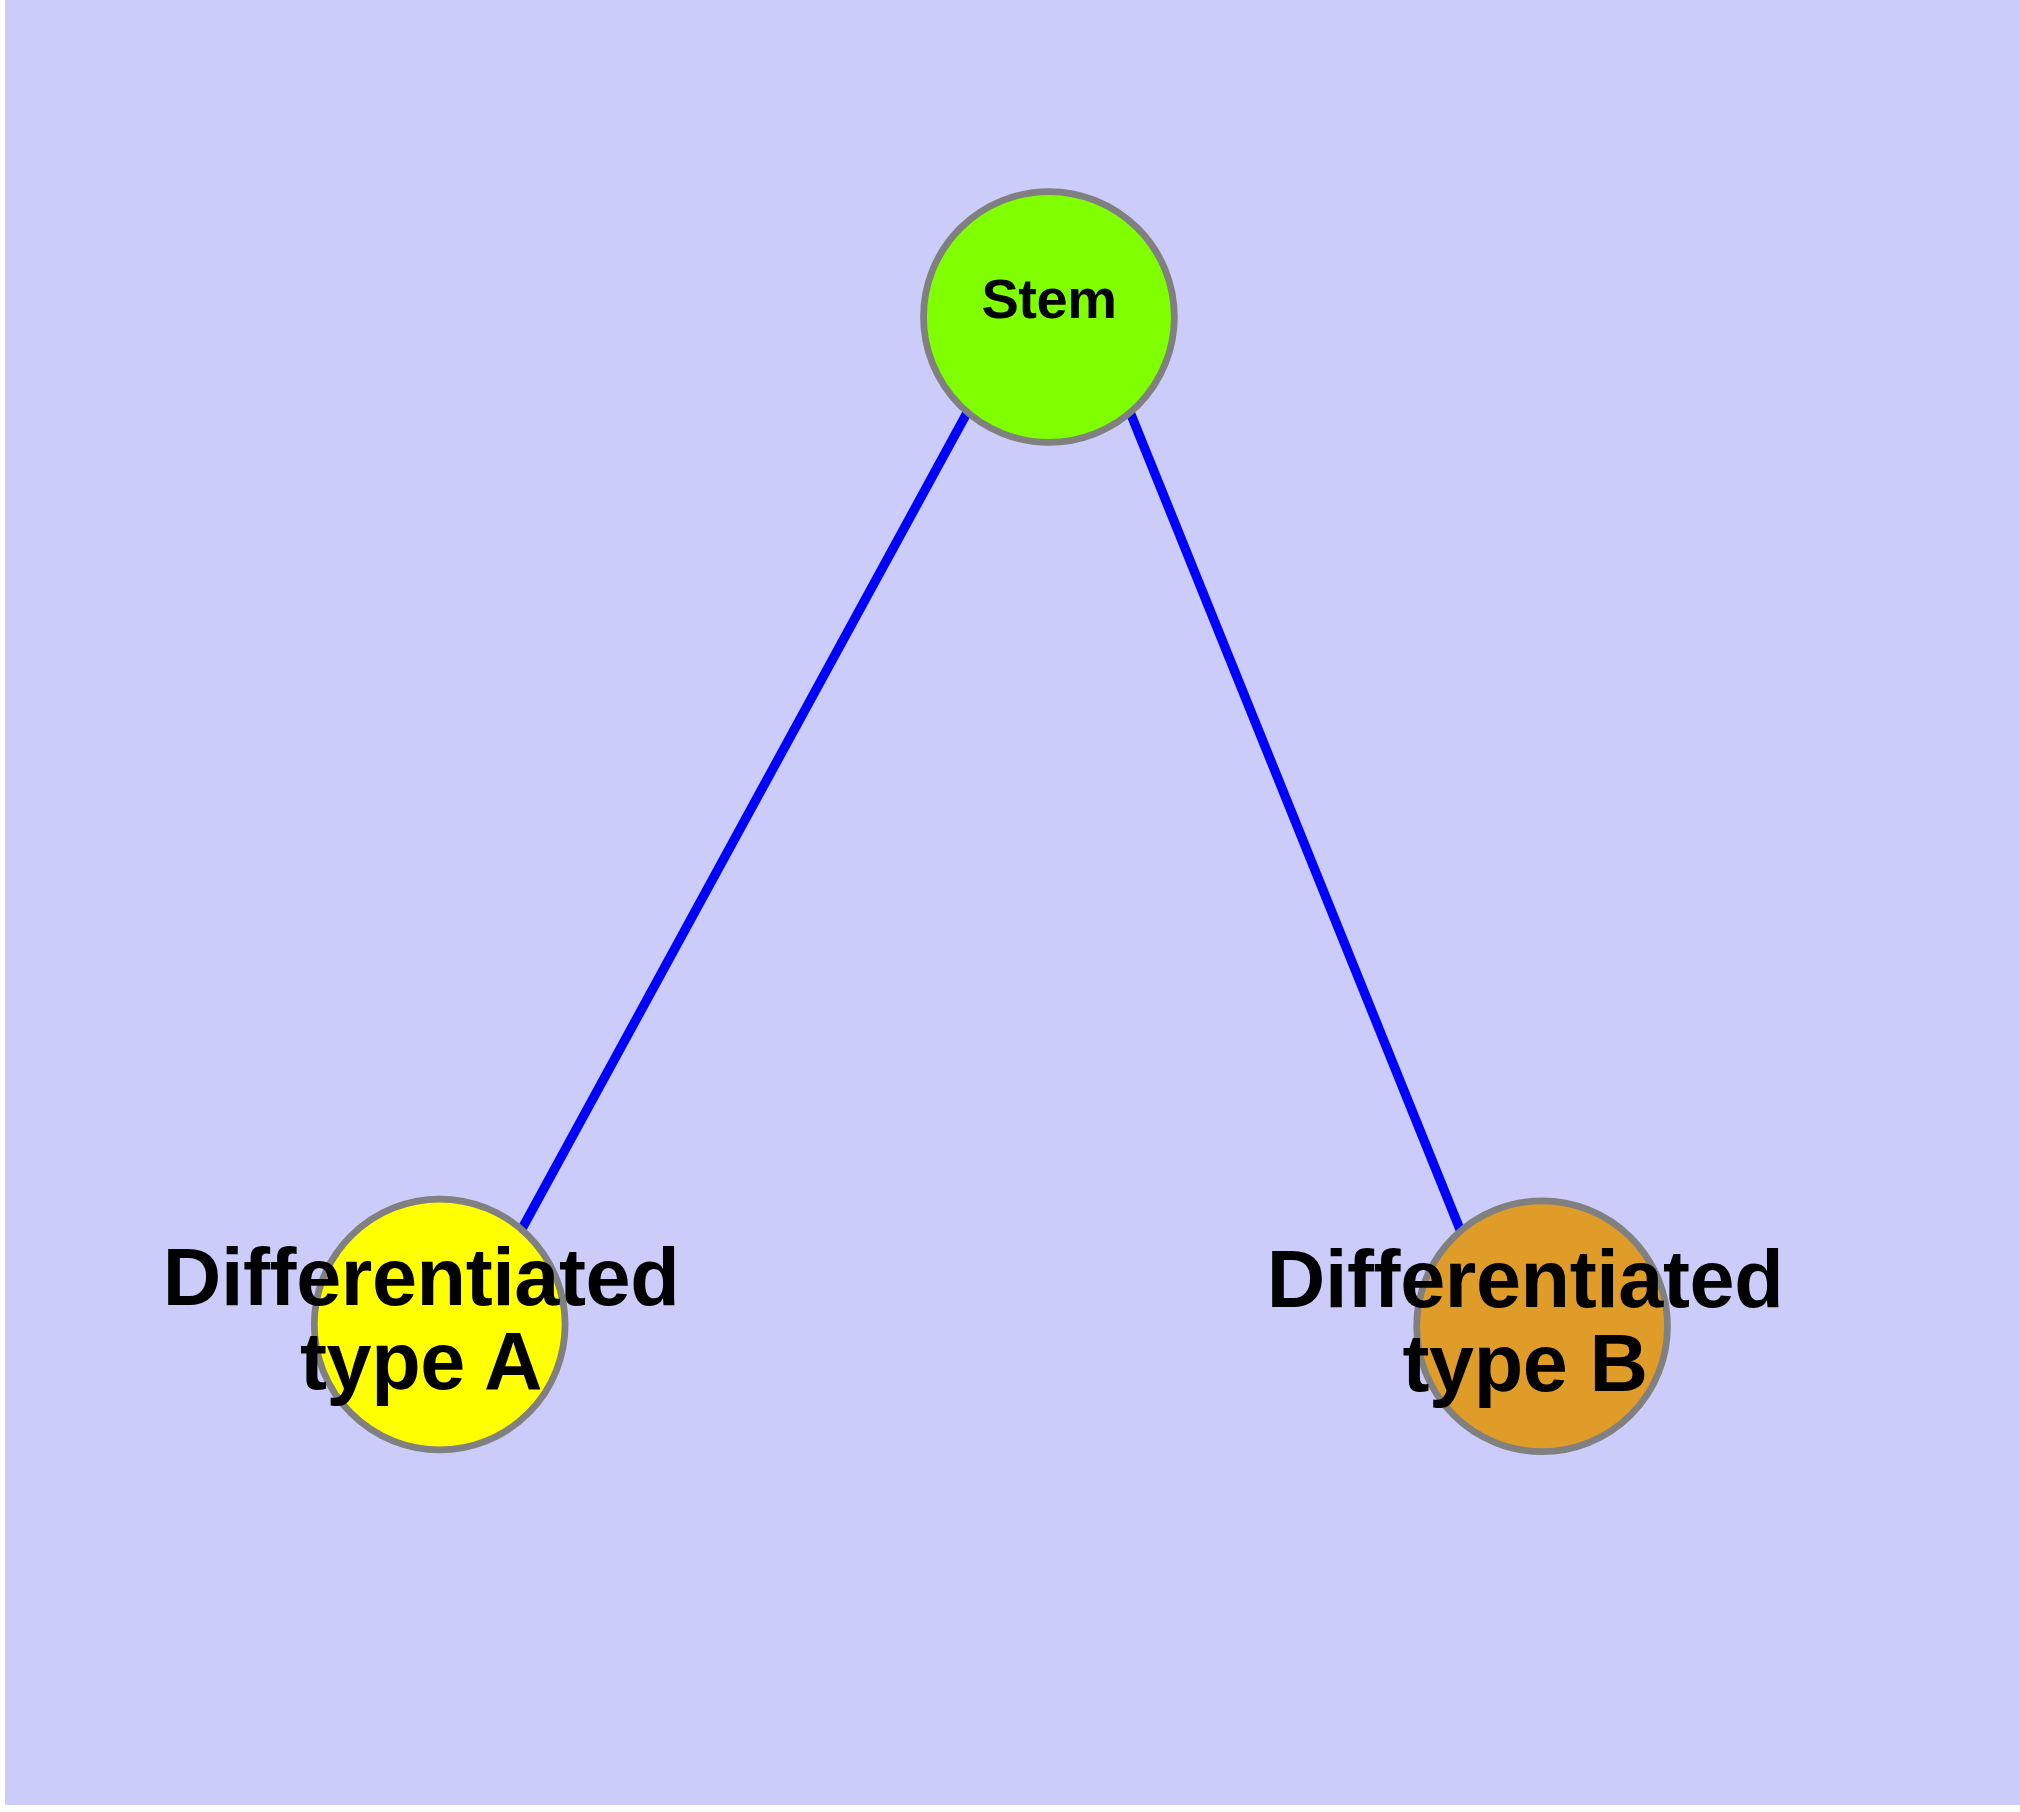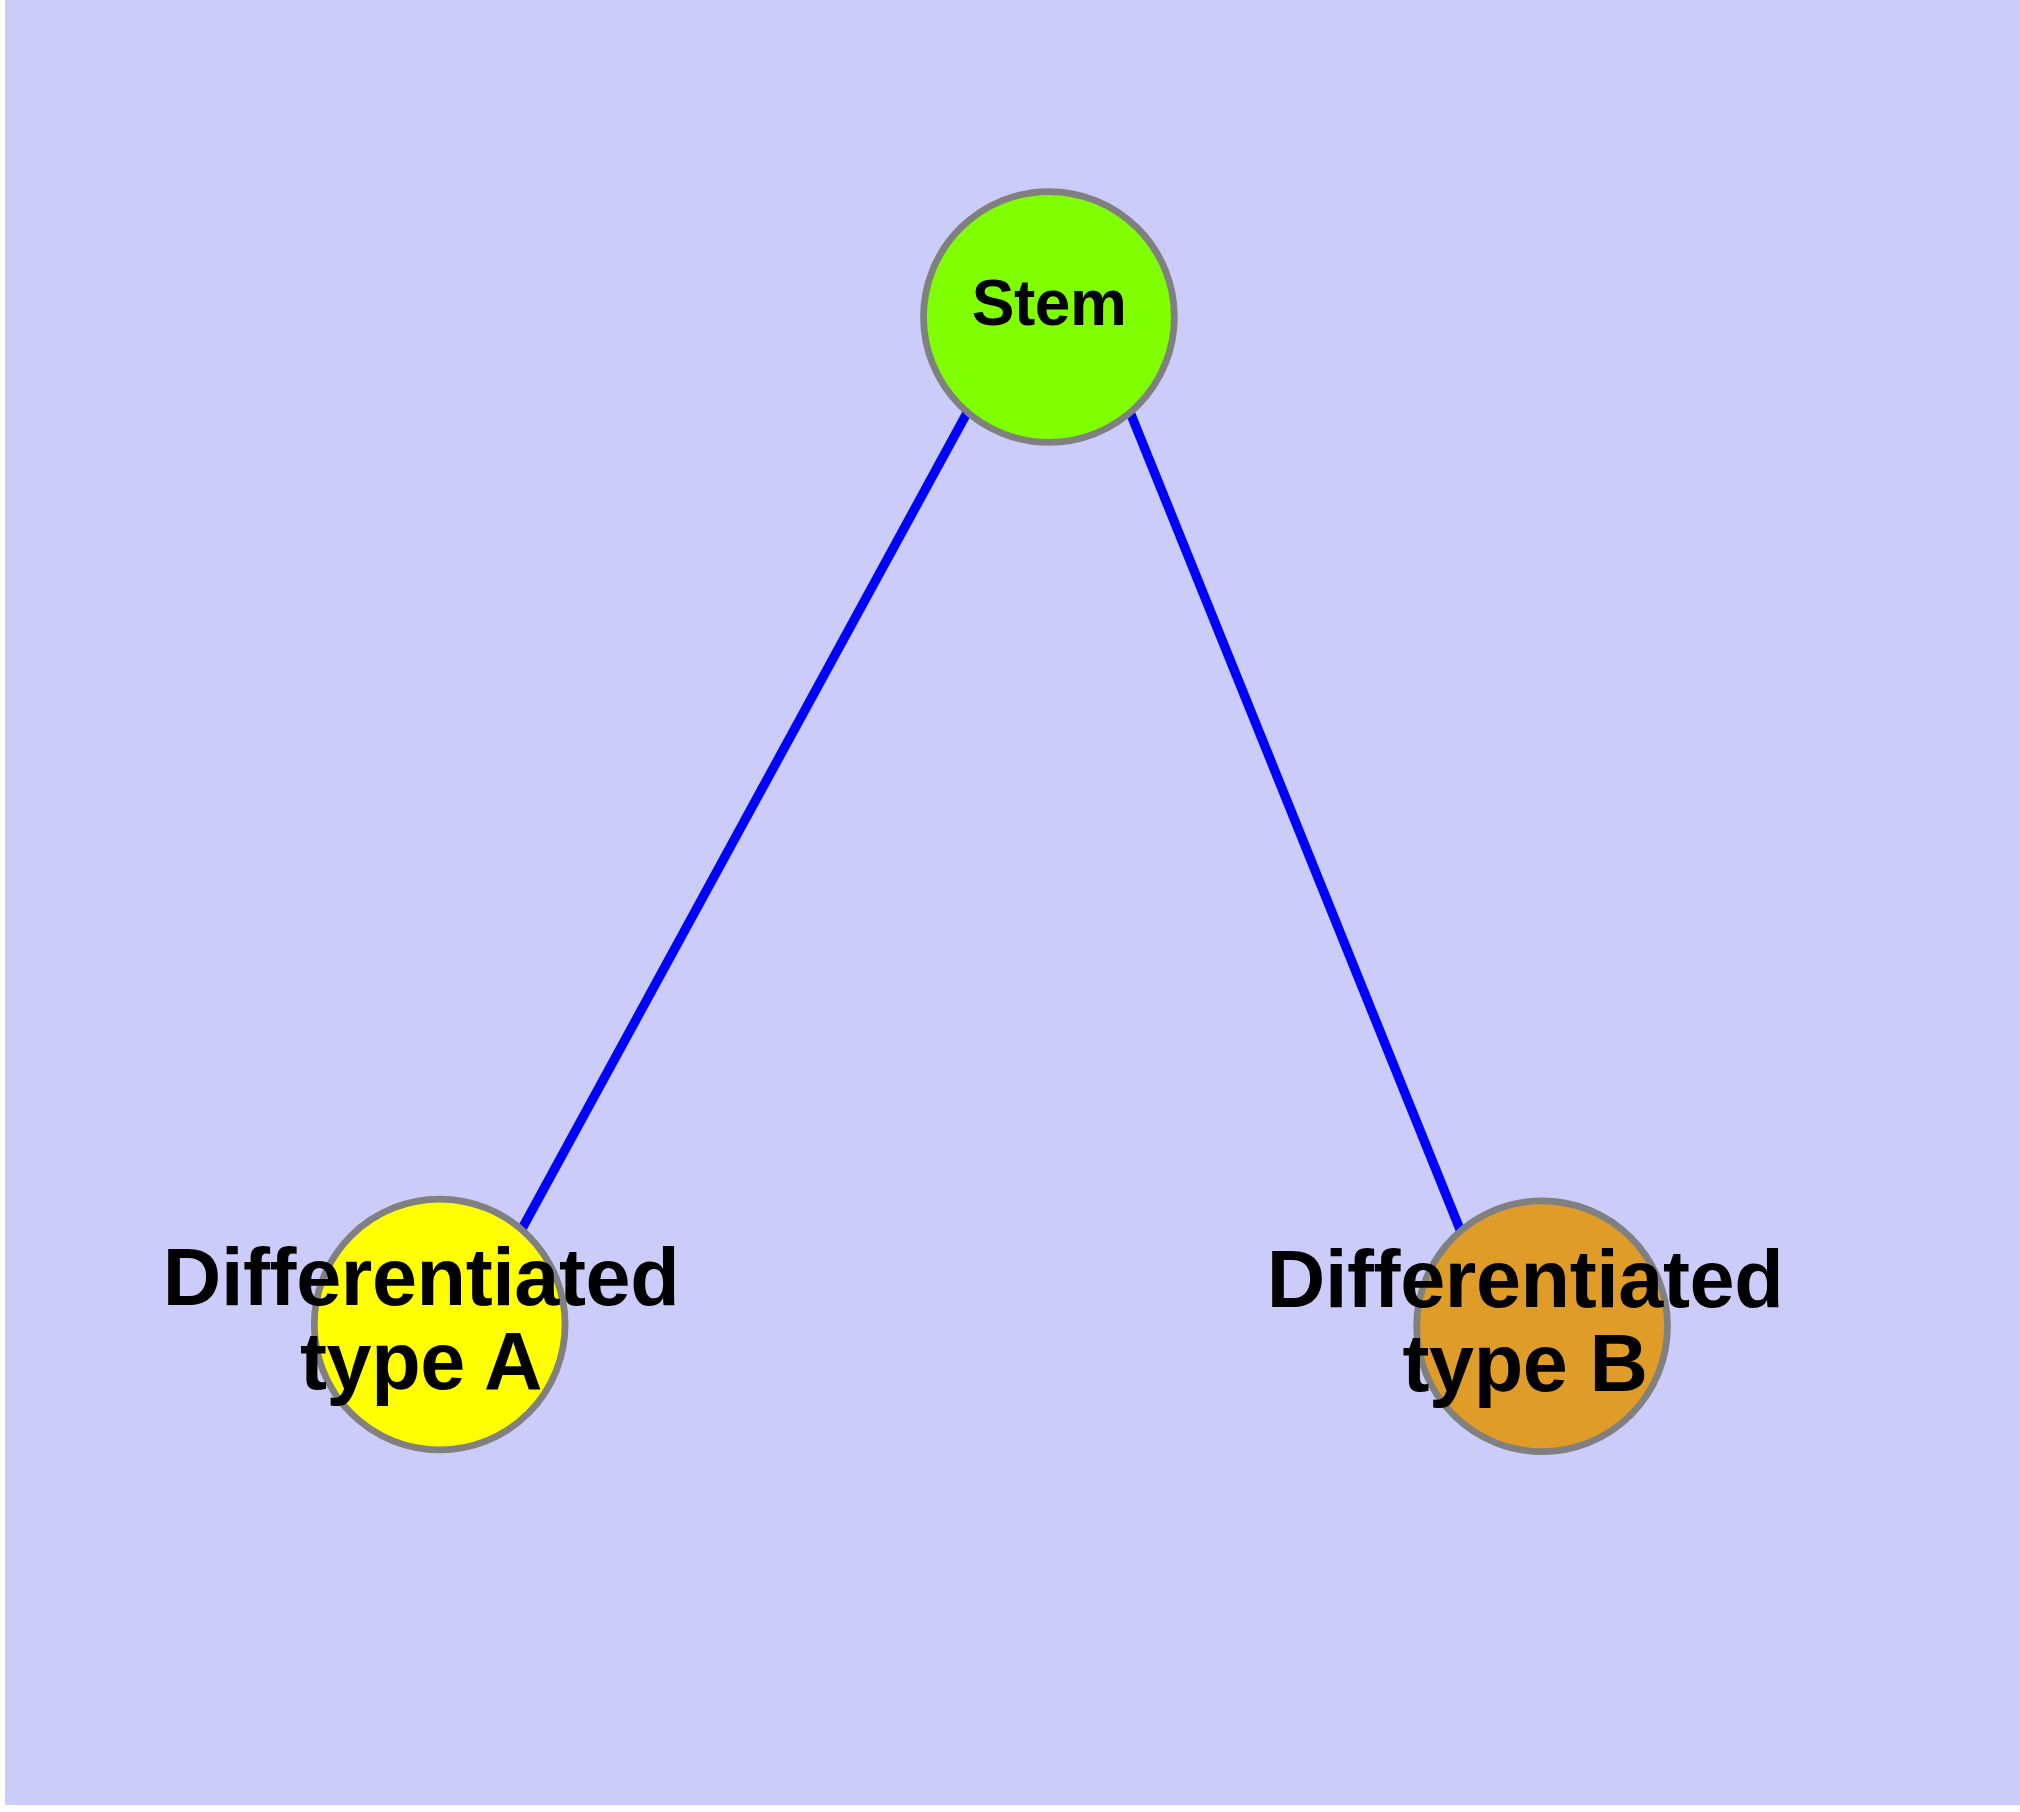--- a/index.html
+++ b/index.html
@@ -40,21 +40,21 @@
     position: absolute;
     text-align: center;
     font-weight: bold;
     color: #000000;
     line-height: 1.04;
     white-space: pre;
     pointer-events: none;
     letter-spacing: -0.4px;
   }
   #label-stem {
-    font-size: 64px;
+    font-size: 56px;
     left: 705px;
     top: 270px;
     width: 678px;
   }
   #label-diff-a {
     font-size: 81px;
     left: 77px;
     top: 1235px;
     width: 678px;
   }

